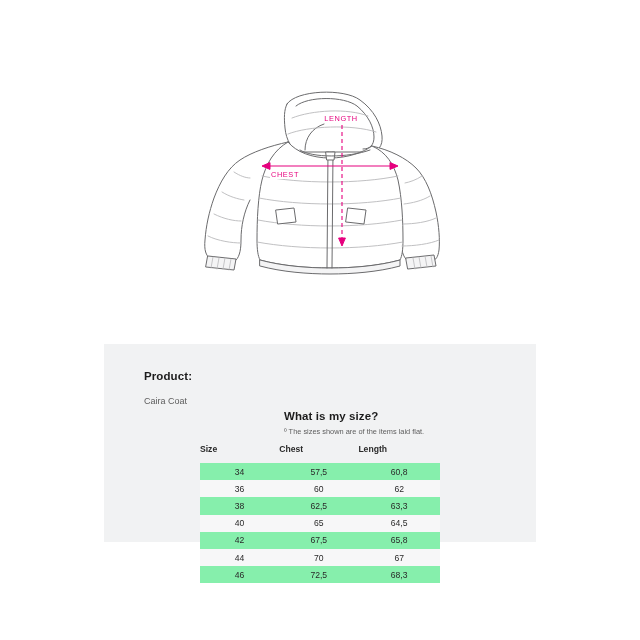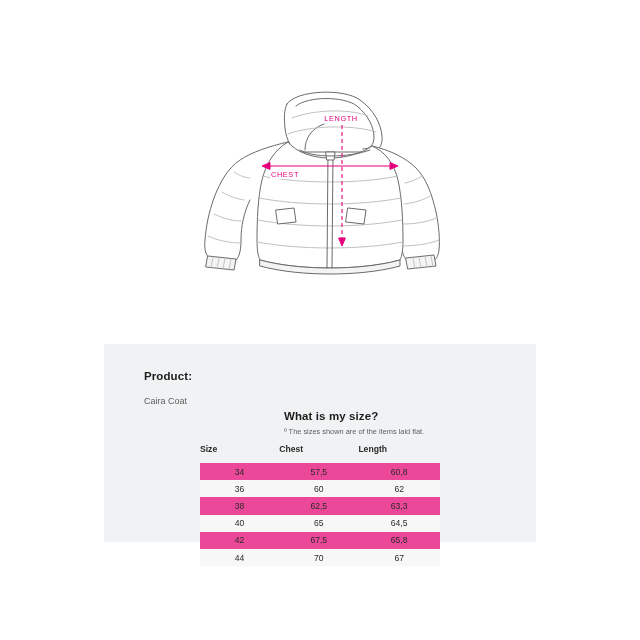--- a/index.html
+++ b/index.html
@@ -85,21 +85,21 @@
     color: #2a2a2a;
     padding: 6px 0 9px 0;
     text-align: left;
     background: transparent;
   }
   #size-table td {
     font-size: 8.6px;
     color: #2a2a2a;
     padding: 3.6px 0;
     text-align: center;
-    background: #ec4899;
+    background: #86efac;
   }
   #size-table tbody tr:nth-child(even) td {
     background: #f7f7f8;
   }
   #size-table col.c-size { width: 33%; }
   #size-table col.c-chest { width: 33%; }
   #size-table col.c-length { width: 34%; }
 
   .tick { font-size: 7.4px; }
 </style>
@@ -253,17 +253,22 @@
         <tr>
           <td>42</td>
           <td>67,5</td>
           <td>65,8</td>
         </tr>
         <tr>
           <td>44</td>
           <td>70</td>
           <td>67</td>
         </tr>
+        <tr>
+          <td>46</td>
+          <td>72,5</td>
+          <td>68,3</td>
+        </tr>
       </tbody>
     </table>
 
   </div>
 </div>
 
 </body></html>

